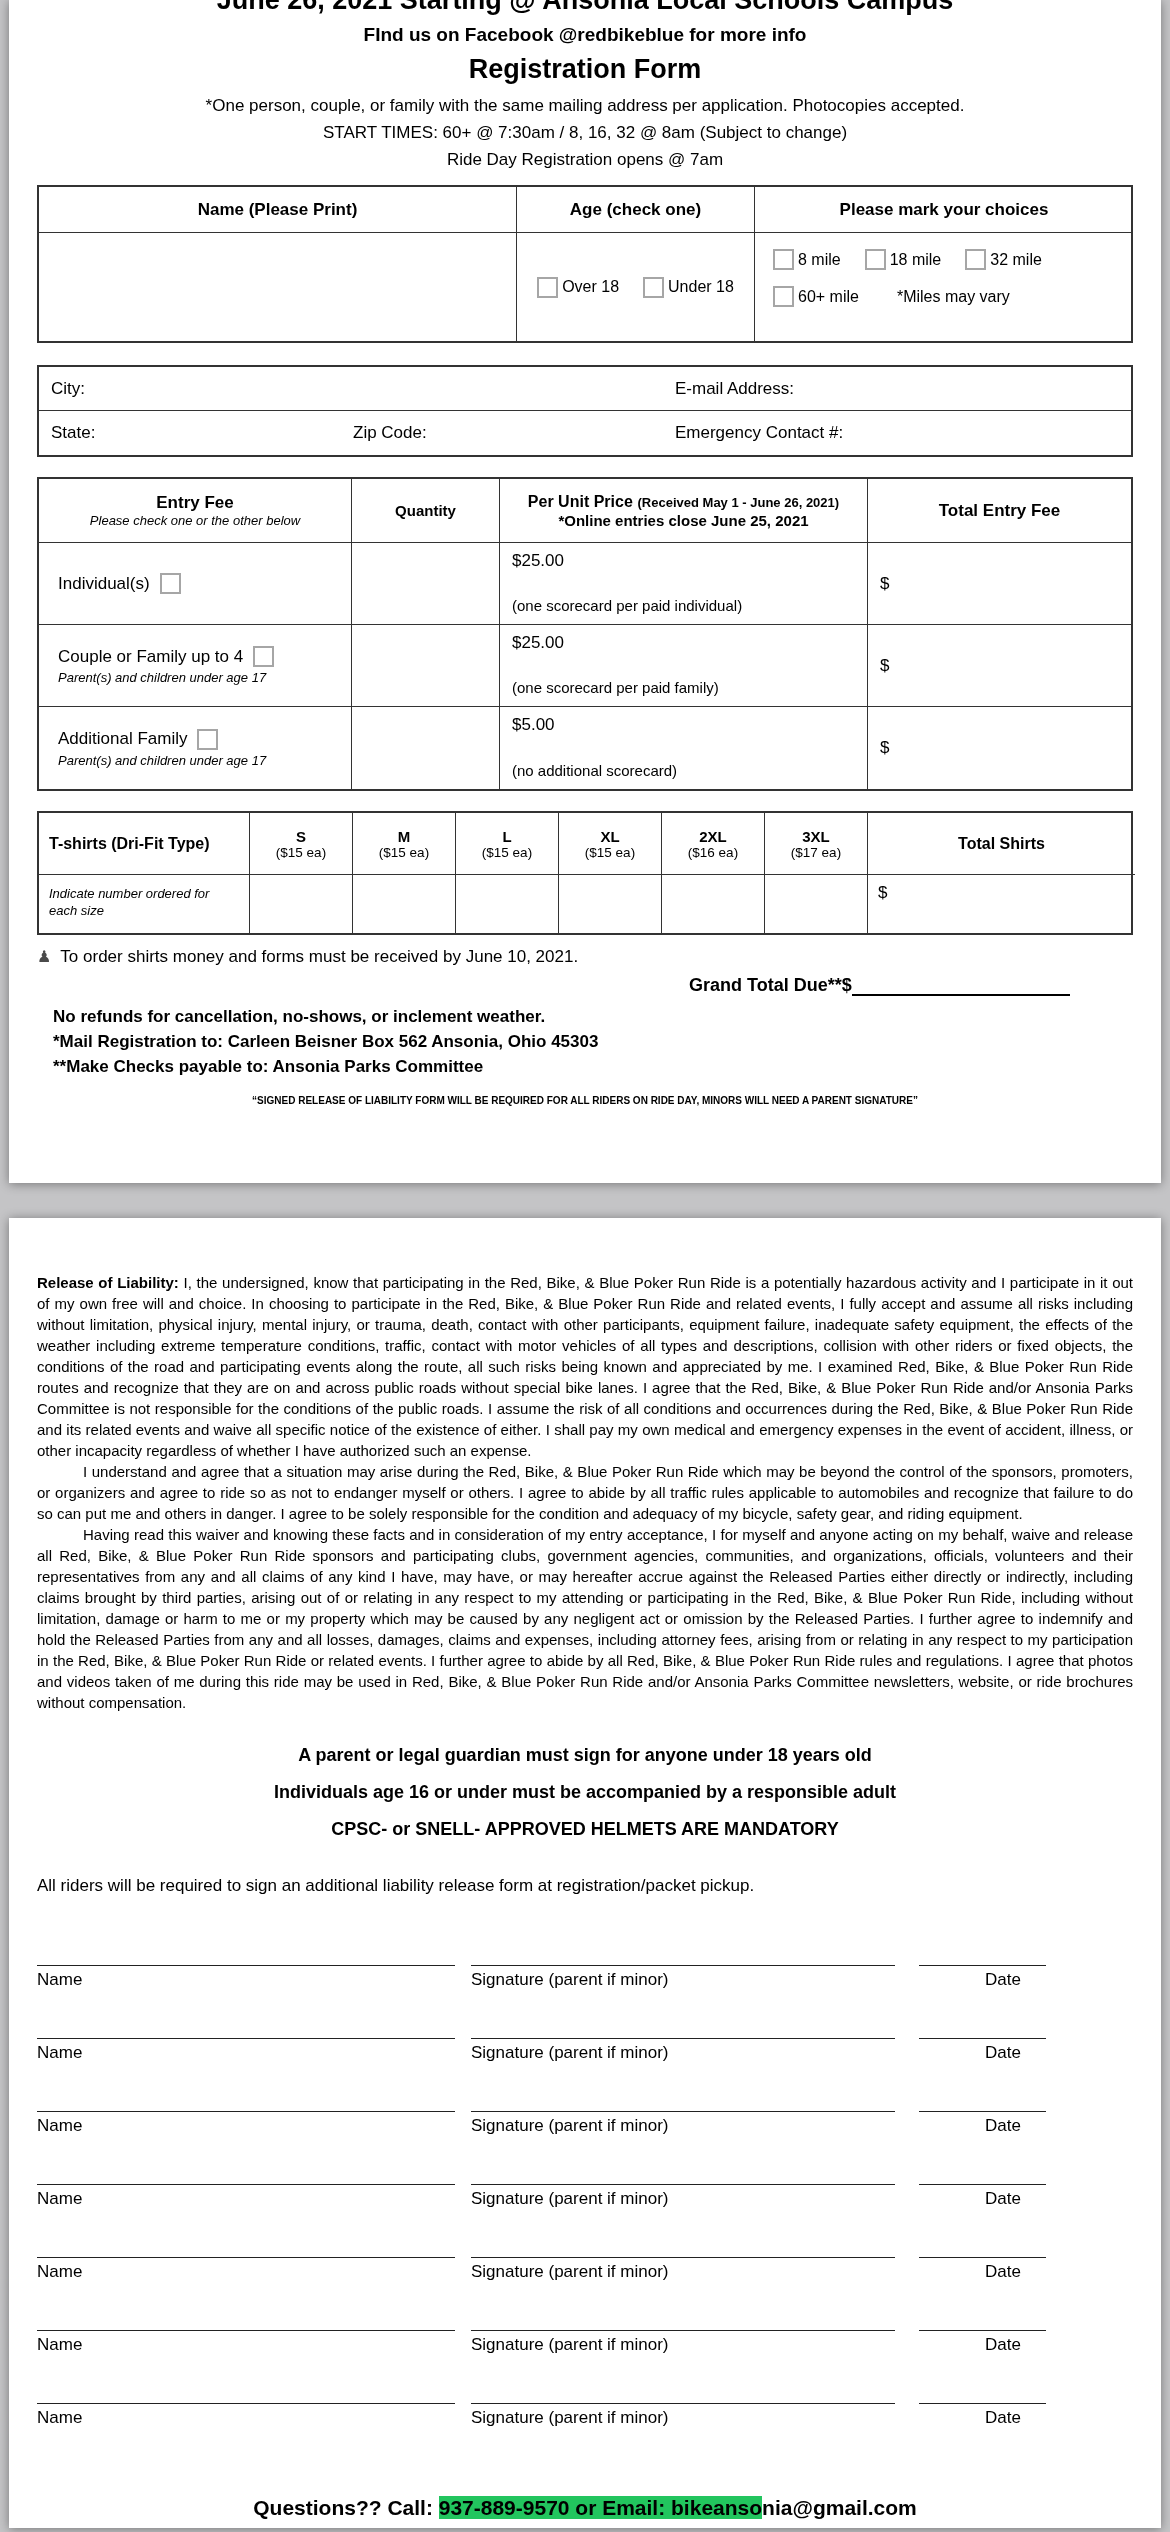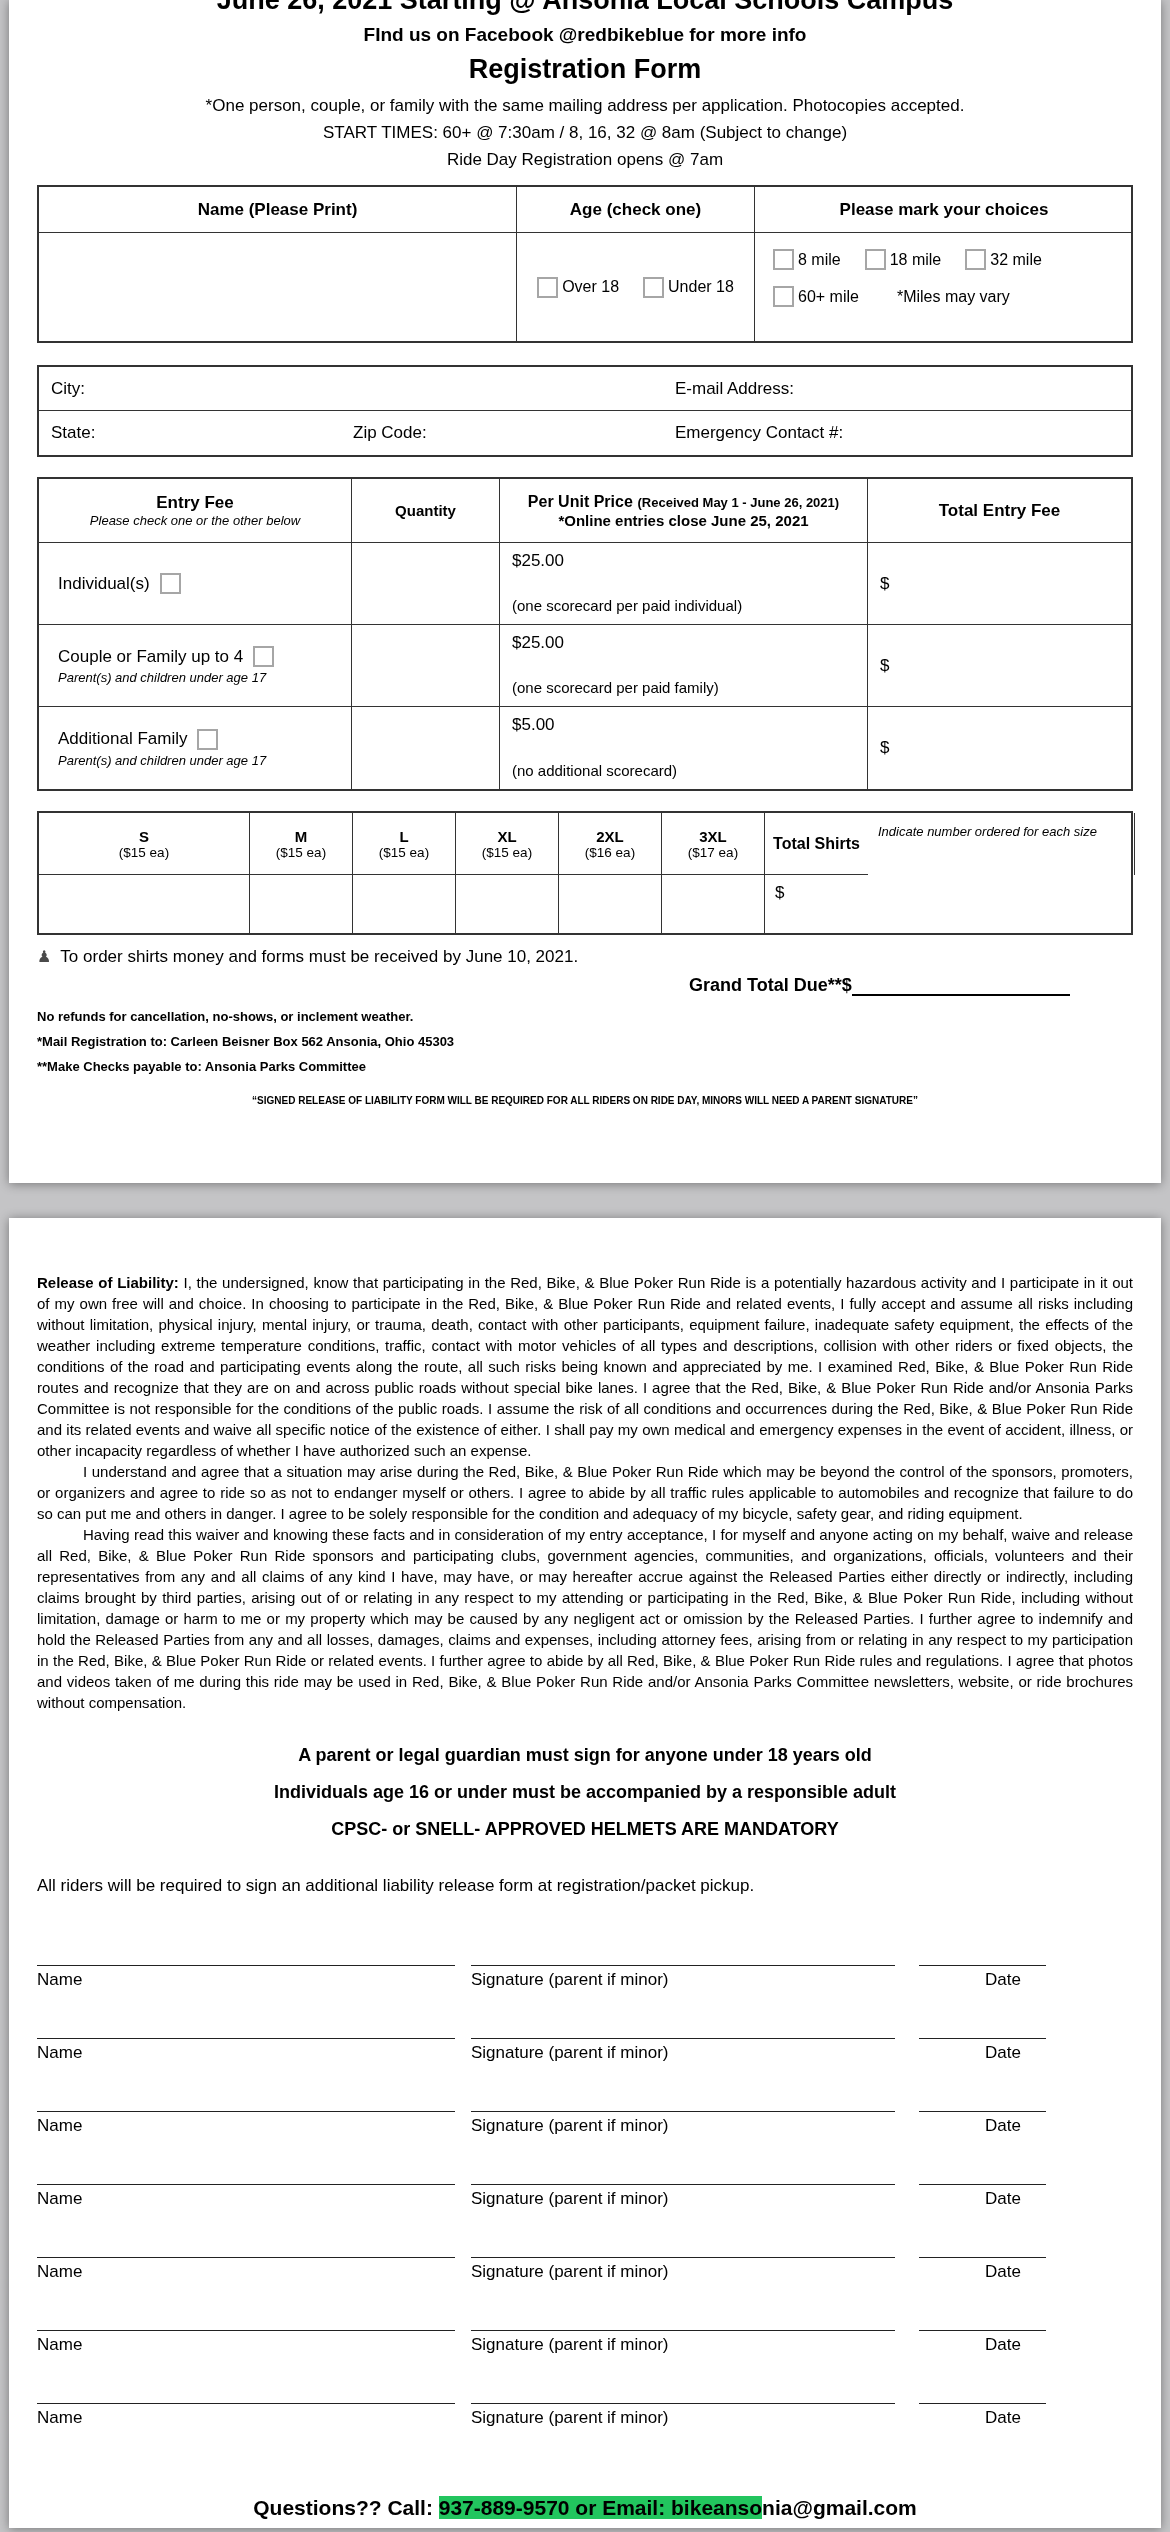--- a/index.html
+++ b/index.html
@@ -71,21 +71,21 @@
   .size-h .sz { font-weight:700; font-size:15px; }
   .size-h .pr { font-size:13.5px; }
   .t4 .rowlbl { font-style:italic; font-size:13px; line-height:17px; padding:10px 18px 0 10px; }
   .t4 .sh-total { font-size:17px; padding:8px 0 0 10px; }
 
   
   .deadline { margin-top:12px; display:flex; align-items:center; gap:9px; font-size:17px; }
   .deadline .icon { font-size:16px; color:#4a4a4a; line-height:1; }
   .grand { margin-top:8px; margin-left:652px; font-weight:700; font-size:18px; display:flex; align-items:flex-end; }
   .gline { display:inline-block; width:218px; border-bottom:2px solid #000; height:16px; }
-  .notes { margin-top:8px; font-weight:700; font-size:13px; line-height:25px; }
+  .notes { margin-top:8px; font-weight:700; font-size:17px; line-height:25px;margin-left:16px; }
   .quote { margin-top:16px; text-align:center; font-weight:700; font-size:10px; }
 
   
   .release { font-size:15px; line-height:21px; text-align:justify; }
   .release p { margin:0; }
   .release p.ind { text-indent:46px; }
   .release b { font-weight:700; }
   .center-bold { margin-top:24px; }
   .center-bold div { text-align:center; font-weight:700; font-size:18px; line-height:37px; }
   .packet { margin-top:28px; font-size:17px; }
@@ -237,20 +237,23 @@
       <div class="cell price-cell lr">
         <div>$5.00</div>
         <div class="pnote">(no additional scorecard)</div>
       </div>
       <div class="cell total-cell lc lr">
           <span>$</span>
         </div>
     </div>
 
     <div class="tbl t4">
+      <div class="cell c1h">
+          <span>T-shirts (Dri-Fit Type)</span>
+        </div>
       <div class="cell size-h">
         <span class="sz">S</span>
           <span class="pr">($15 ea)</span>
       </div>
       <div class="cell size-h">
         <span class="sz">M</span>
           <span class="pr">($15 ea)</span>
       </div>
       <div class="cell size-h">
         <span class="sz">L</span>

